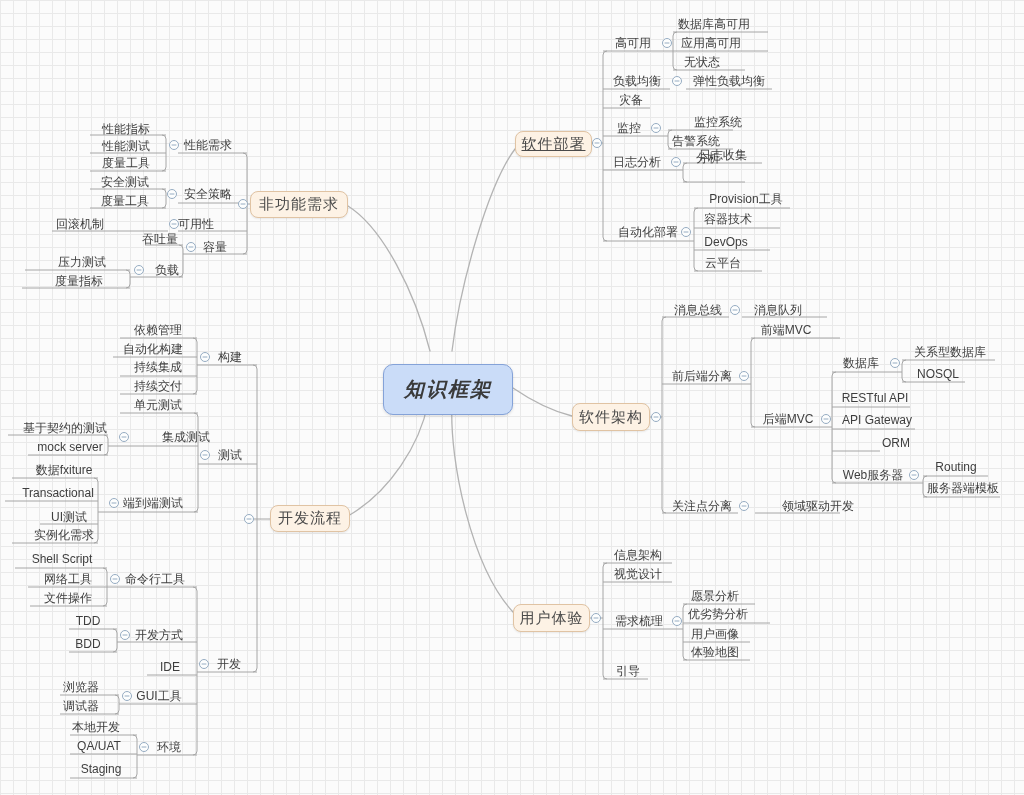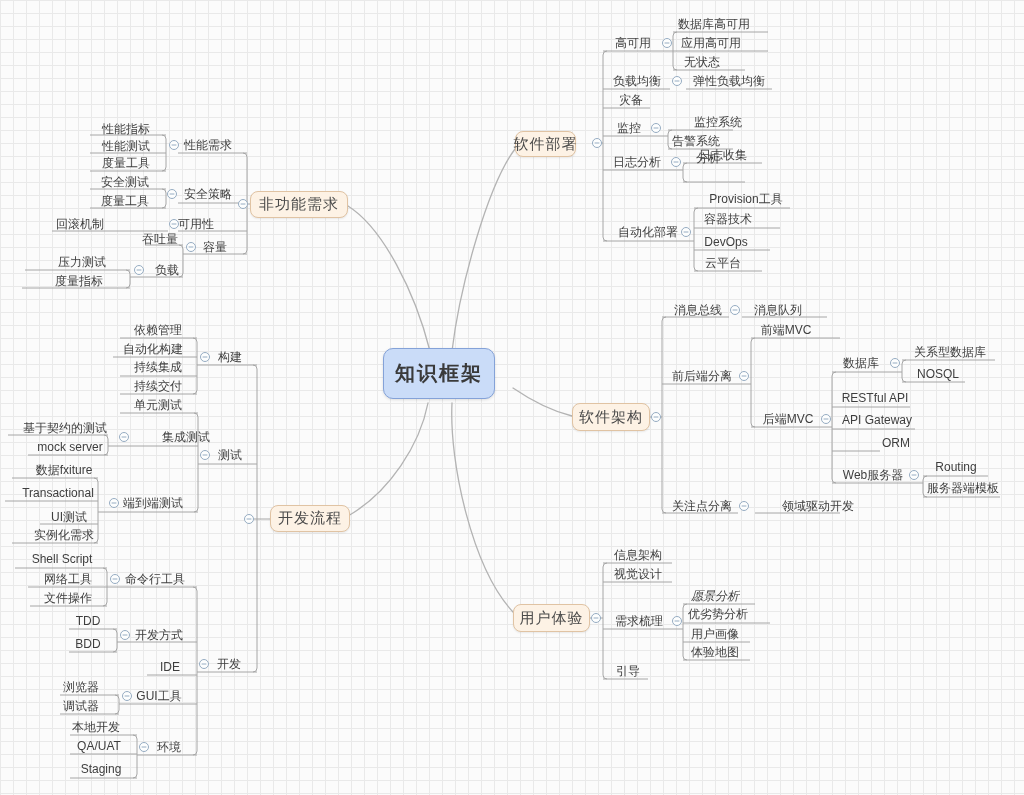--- a/index.html
+++ b/index.html
@@ -256,21 +256,21 @@
     <div class="topic" style="left: 877px; top: 420px;">API Gateway</div>
     <div class="topic" style="left: 896px; top: 443px;">ORM</div>
     <div class="topic" style="left: 873px; top: 475px;">Web服务器</div>
     <div class="topic" style="left: 956px; top: 467px;">Routing</div>
     <div class="topic" style="left: 963px; top: 488px;">服务器端模板</div>
     <div class="topic" style="left: 702px; top: 506px;">关注点分离</div>
     <div class="topic" style="left: 798px; top: 506px; margin-left: 20px;">领域驱动开发</div>
     <div class="topic" style="left: 638px; top: 555px;">信息架构</div>
     <div class="topic" style="left: 638px; top: 574px;">视觉设计</div>
     <div class="topic" style="left: 639px; top: 621px;">需求梳理</div>
-    <div class="topic" style="left: 715px; top: 596px; font-style: italic;">愿景分析</div>
+    <div class="topic" style="left: 715px; top: 596px;">愿景分析</div>
     <div class="topic" style="left: 718px; top: 614px;">优劣势分析</div>
     <div class="topic" style="left: 715px; top: 634px;">用户画像</div>
     <div class="topic" style="left: 715px; top: 652px;">体验地图</div>
     <div class="topic" style="left: 628px; top: 671px;">引导</div>
     <div class="topic" style="left: 208px; top: 145px;">性能需求</div>
     <div class="topic" style="left: 126px; top: 129px;">性能指标</div>
     <div class="topic" style="left: 126px; top: 146px;">性能测试</div>
     <div class="topic" style="left: 126px; top: 163px;">度量工具</div>
     <div class="topic" style="left: 208px; top: 194px;">安全策略</div>
     <div class="topic" style="left: 125px; top: 182px;">安全测试</div>
@@ -306,19 +306,19 @@
     <div class="topic" style="left: 88px; top: 621px;">TDD</div>
     <div class="topic" style="left: 88px; top: 644px;">BDD</div>
     <div class="topic" style="left: 170px; top: 667px;">IDE</div>
     <div class="topic" style="left: 159px; top: 696px;">GUI工具</div>
     <div class="topic" style="left: 81px; top: 687px;">浏览器</div>
     <div class="topic" style="left: 81px; top: 706px;">调试器</div>
     <div class="topic" style="left: 169px; top: 747px;">环境</div>
     <div class="topic" style="left: 96px; top: 727px;">本地开发</div>
     <div class="topic" style="left: 99px; top: 746px;">QA/UAT</div>
     <div class="topic" style="left: 101px; top: 769px;">Staging</div>
-    <div class="box root" style="left: 383px; top: 348px; width: 112px; height: 51px;">知识框架</div>
-    <div class="box" style="left: 515px; top: 131px; width: 61px; height: 26px;">软件部署</div>
+    <div class="box root" style="left: 383px; top: 364px; width: 130px; height: 51px; font-style: italic;">知识框架</div>
+    <div class="box" style="left: 515px; top: 131px; width: 77px; height: 26px; text-decoration: underline;">软件部署</div>
     <div class="box" style="left: 250px; top: 191px; width: 98px; height: 27px;">非功能需求</div>
     <div class="box" style="left: 270px; top: 505px; width: 80px; height: 27px;">开发流程</div>
     <div class="box" style="left: 572px; top: 403px; width: 78px; height: 28px;">软件架构</div>
     <div class="box" style="left: 513px; top: 604px; width: 77px; height: 28px;">用户体验</div>
   </div>
 
 </body></html>

